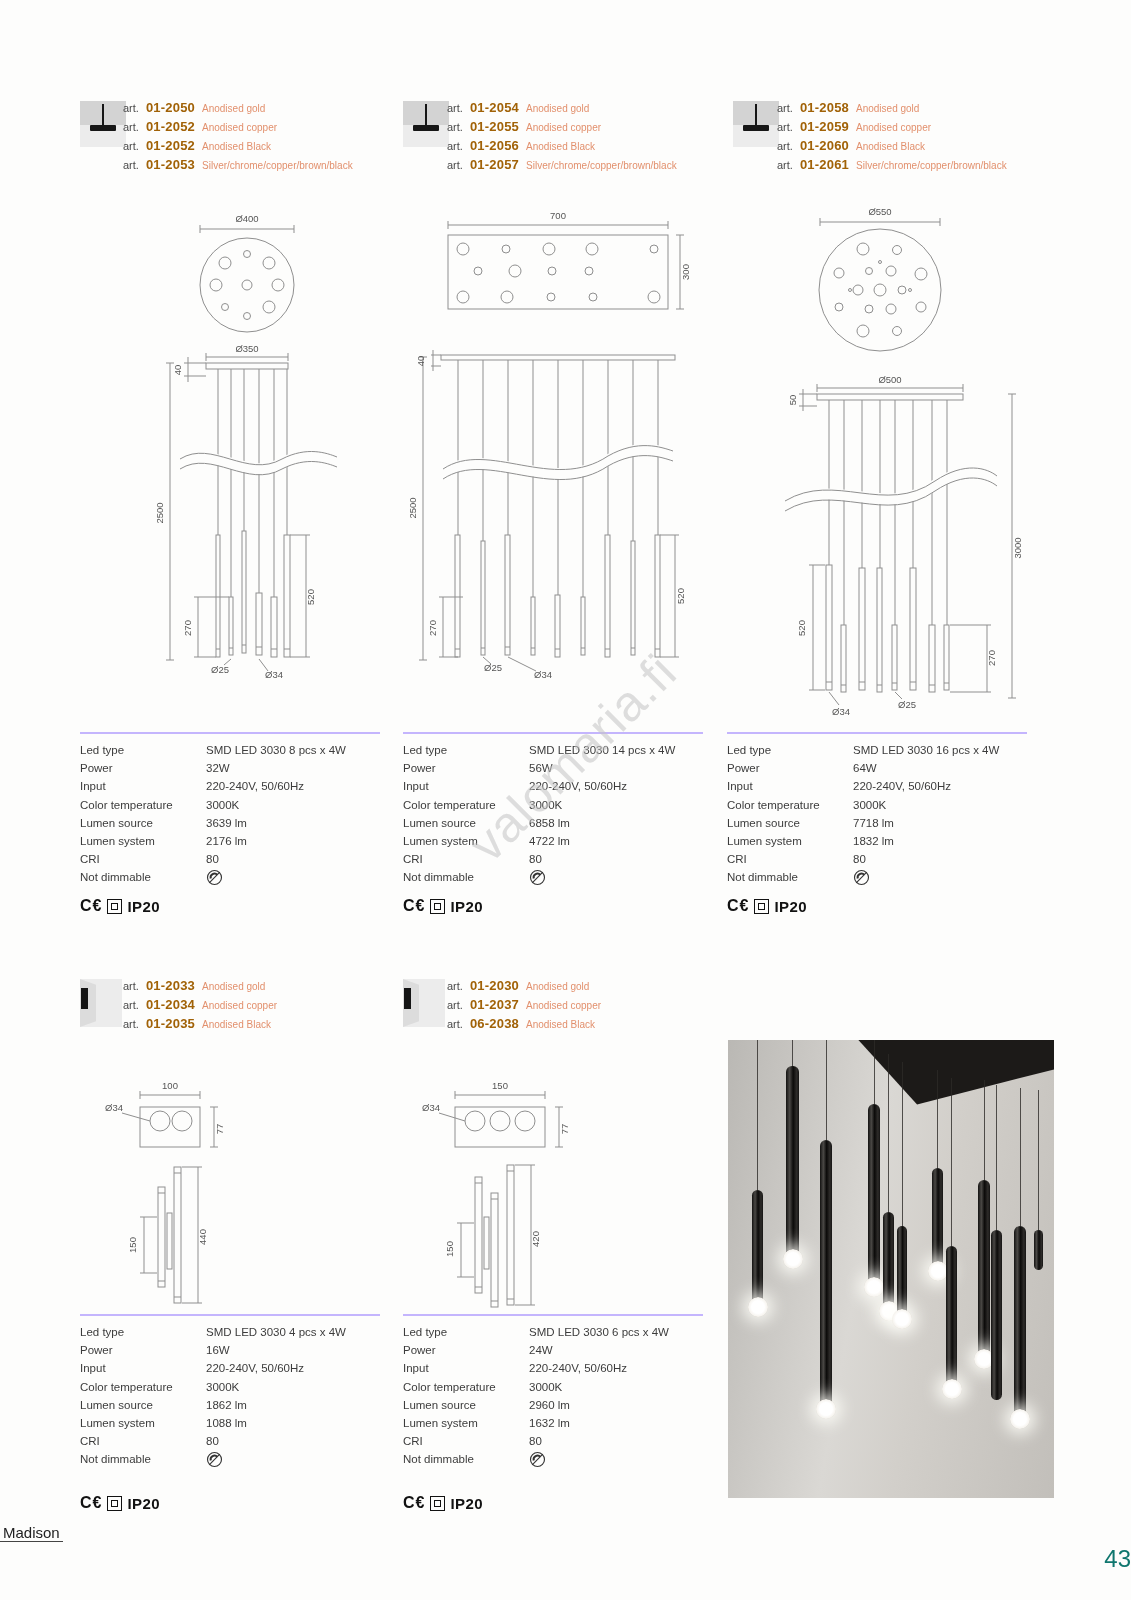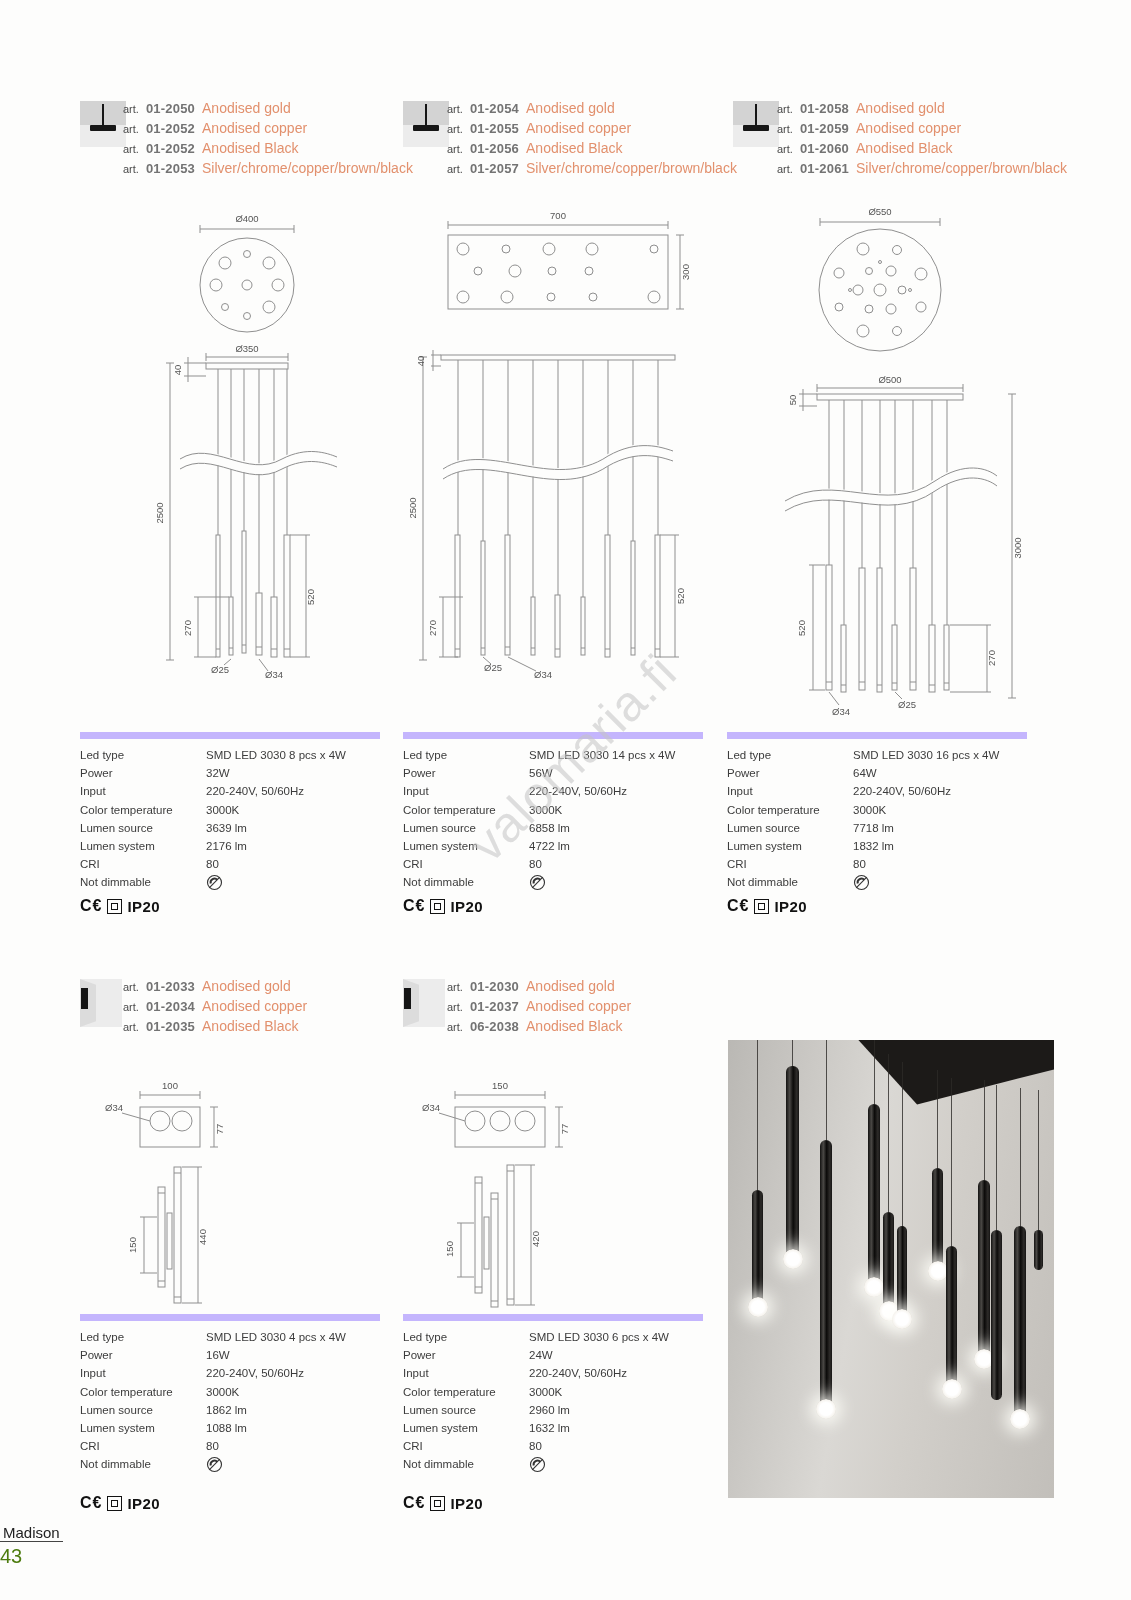--- a/index.html
+++ b/index.html
@@ -13,31 +13,31 @@
   .picon .pbar{position:absolute;left:10px;top:24px;width:26px;height:6px;background:#161616;border-radius:1px;}
   .wicon{position:absolute;width:42px;height:48px;background:#ececec;}
   .wicon .wface{position:absolute;left:0;top:0;width:16px;height:100%;background:#dcdcdc;
         clip-path:polygon(0 0,100% 12%,100% 88%,0 100%);}
   .wicon .wbar{position:absolute;left:1px;top:9px;width:7px;height:21px;background:#151515;}
 
   
   .art-list{position:absolute;}
   .art-row{display:flex;align-items:baseline;gap:7px;margin-bottom:4px;white-space:nowrap;}
   .art-word{font-size:11px;color:#4a4a4a;}
-  .art-num{font-size:13px;font-weight:700;color:#737373;letter-spacing:.2px;}
-  .art-finish{font-size:14px;color:#e2906d;}
+  .art-num{font-size:13px;font-weight:700;color:#a16207;letter-spacing:.2px;}
+  .art-finish{font-size:10px;color:#e2906d;}
 
   
   .tdraw{position:absolute;}
   .tdraw line,.tdraw rect,.tdraw circle,.tdraw path{stroke:#8f8f8f;stroke-width:1;fill:none;}
   .tdraw .wmask{stroke:#fdfdfc;stroke-width:11;}
   .tdraw text{fill:#555;font-size:9.5px;font-family:"Liberation Sans",sans-serif;stroke:none;}
 
   
-  .spec-table{position:absolute;width:300px;border-top:7px solid #c4b5fd;padding-top:7px;}
+  .spec-table{position:absolute;width:300px;border-top:2px solid #c4b5fd;padding-top:7px;}
   .spec-row{display:flex;align-items:center;font-size:11.5px;color:#3c3c3c;min-height:18.2px;}
   .spec-label{width:102px;flex:none;}
   .spec-value{flex:1;margin-left:24px;}
   .spec-value svg{vertical-align:middle;}
 
   
   .certs{position:absolute;display:flex;align-items:center;gap:5px;height:18px;}
   .ce{font-size:16px;font-weight:700;color:#121212;letter-spacing:1px;}
   .sqsq{width:13px;height:13px;border:1.7px solid #121212;display:flex;align-items:center;justify-content:center;}
   .sq-in{width:5px;height:5px;border:1.7px solid #121212;display:block;}
@@ -54,21 +54,21 @@
   .p-glow{position:absolute;left:50%;bottom:-7px;transform:translateX(-50%);width:20px;height:20px;border-radius:50%;
          background:radial-gradient(circle,#ffffff 0 45%,#f5f2ec 70%,rgba(255,255,255,0) 100%);
          box-shadow:0 0 16px 5px rgba(255,255,250,.9);}
 
   
   .watermark{position:absolute;left:408px;top:598px;width:330px;height:320px;display:flex;align-items:center;
          justify-content:center;transform:rotate(-45deg);font-size:50px;color:#c4c4c4;opacity:.55;
          letter-spacing:1px;z-index:40;pointer-events:none;white-space:nowrap;}
   .footer-title{position:absolute;left:0;right:0;top:1524px;text-align:left;font-size:15px;color:#222;}
   .footer-title span{border-bottom:1px solid #444;padding:0 3px;}
-  .footer-page{position:absolute;left:0;right:0;top:1545px;text-align:left;font-size:20px;color:#4d7c0f;}
+  .footer-page{position:absolute;left:0;right:0;top:1545px;text-align:right;font-size:24px;color:#0f766e;}
 </style>
 </head>
 <body>
 
 <div class="page">
 
   <div class="picon" style="left:80px;top:101px">
     <span class="ptop"></span>
     <span class="pstem"></span>
     <span class="pbar"></span>

